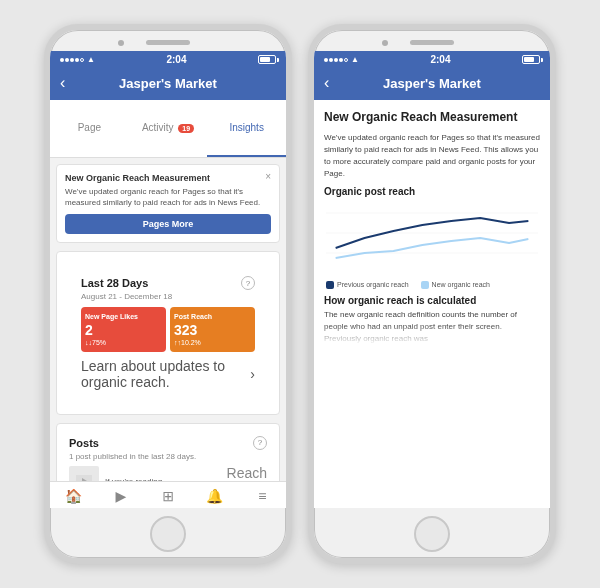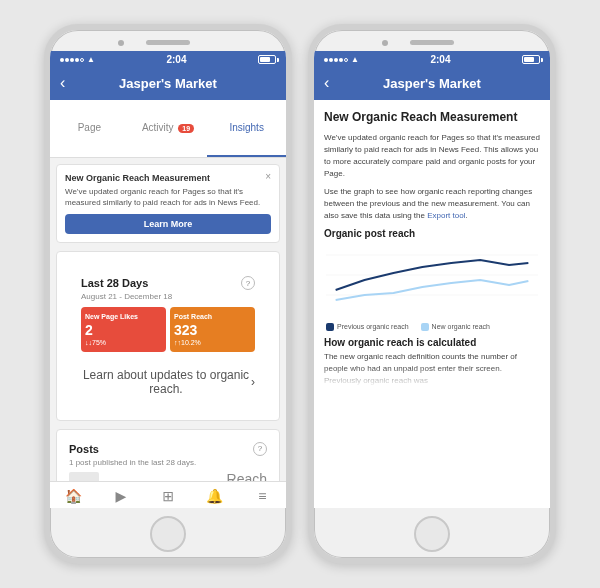--- a/index.html
+++ b/index.html
@@ -319,24 +319,23 @@
       font-size: 7px;
     }
     .stat-change.down::before { content: '↓'; }
     .stat-change.up::before { content: '↑'; }
 
     
     .organic-link {
       display: flex;
       justify-content: space-between;
       align-items: center;
-      margin-top: 16px;
-      font-size: 12px;
+      margin-top: 6px;
+      font-size: 14px;
       color: #555;
-      text-align: center;
     }
 
     
     .posts-card {
       background: #fff;
       margin: 4px 6px;
       border-radius: 4px;
       padding: 12px;
       border: 1px solid #e0e0e0;
     }
@@ -539,21 +538,21 @@
           <span>Insights</span>
         </div>
       </div>
 
       <div class="content">
 
         <div class="notification-card">
           <div class="notification-close">×</div>
           <div class="notification-title">New Organic Reach Measurement</div>
           <div class="notification-text">We've updated organic reach for Pages so that it's measured similarly to paid reach for ads in News Feed.</div>
-          <button class="learn-more-btn">Learn More</button>
+          <button class="learn-more-btn">Pages More</button>
         </div>
 
         <div class="section-card">
           <div class="section-header">
             <div class="section-title">Last 28 Days</div>
             <div class="question-icon">?</div>
           </div>
           <div class="section-subtitle">August 21 - December 18</div>
           <div class="stats-row">
             <div class="stat-box red">
@@ -637,23 +636,20 @@
       <div class="nav-bar">
         <div class="nav-back">‹</div>
         <div class="nav-title">Jasper's Market</div>
         <div style="width:18px"></div>
       </div>
 
       <div class="article-content">
         <div class="article-body">
           <div class="article-h1">New Organic Reach Measurement</div>
           <div class="article-p">We've updated organic reach for Pages so that it's measured similarly to paid reach for ads in News Feed. This allows you to more accurately compare paid and organic posts for your Page.</div>
-          <div class="article-p">
-            Use the graph to see how organic reach reporting changes between the previous and the new measurement. You can also save this data using the <span class="article-link">Export tool</span>.
-          </div>
           <div class="article-h2">Organic post reach</div>
 
           <div class="chart-area">
             <svg class="chart-svg-wrapper" viewBox="0 0 220 70" preserveAspectRatio="none">
 
               <line x1="0" y1="10" x2="220" y2="10" stroke="#eee" stroke-width="0.5"></line>
               <line x1="0" y1="30" x2="220" y2="30" stroke="#eee" stroke-width="0.5"></line>
               <line x1="0" y1="50" x2="220" y2="50" stroke="#eee" stroke-width="0.5"></line>
 
               <polyline points="10,45 40,35 70,28 100,22 130,18 160,15 190,20 210,18" fill="none" stroke="#1a3a6e" stroke-width="2" stroke-linejoin="round"></polyline>

